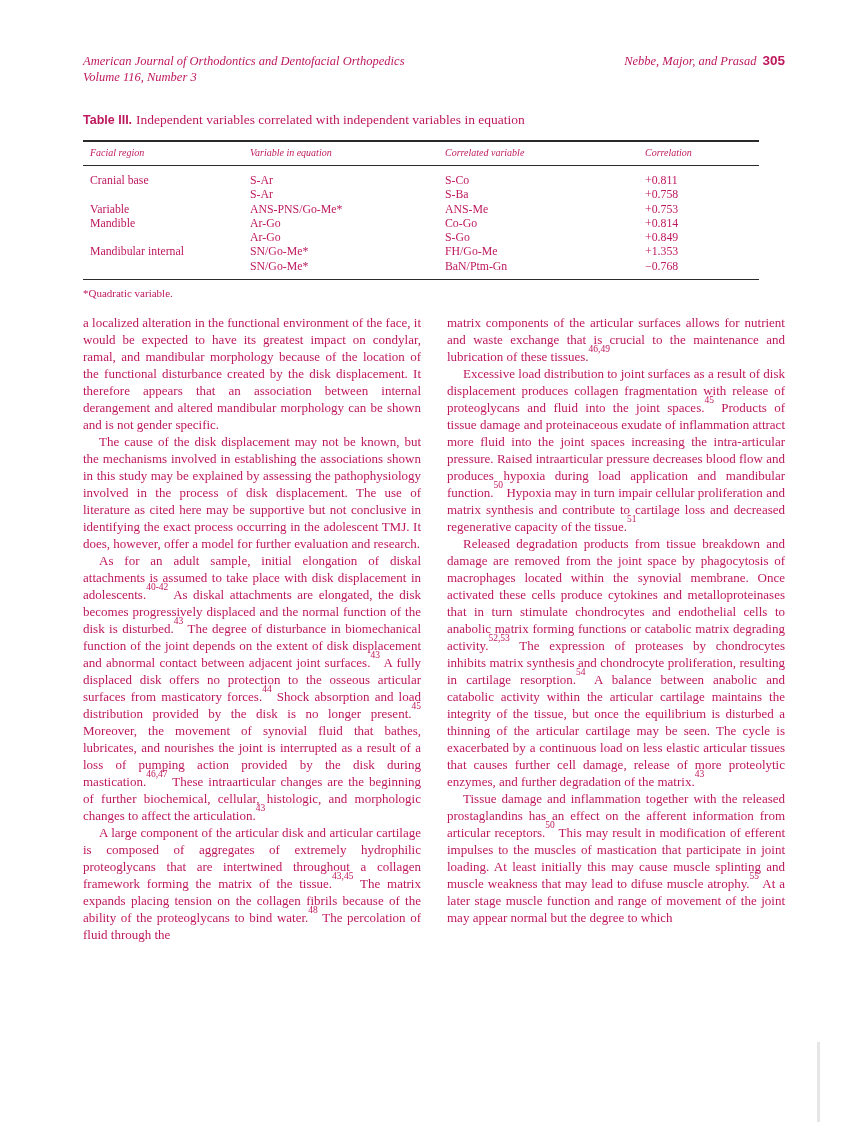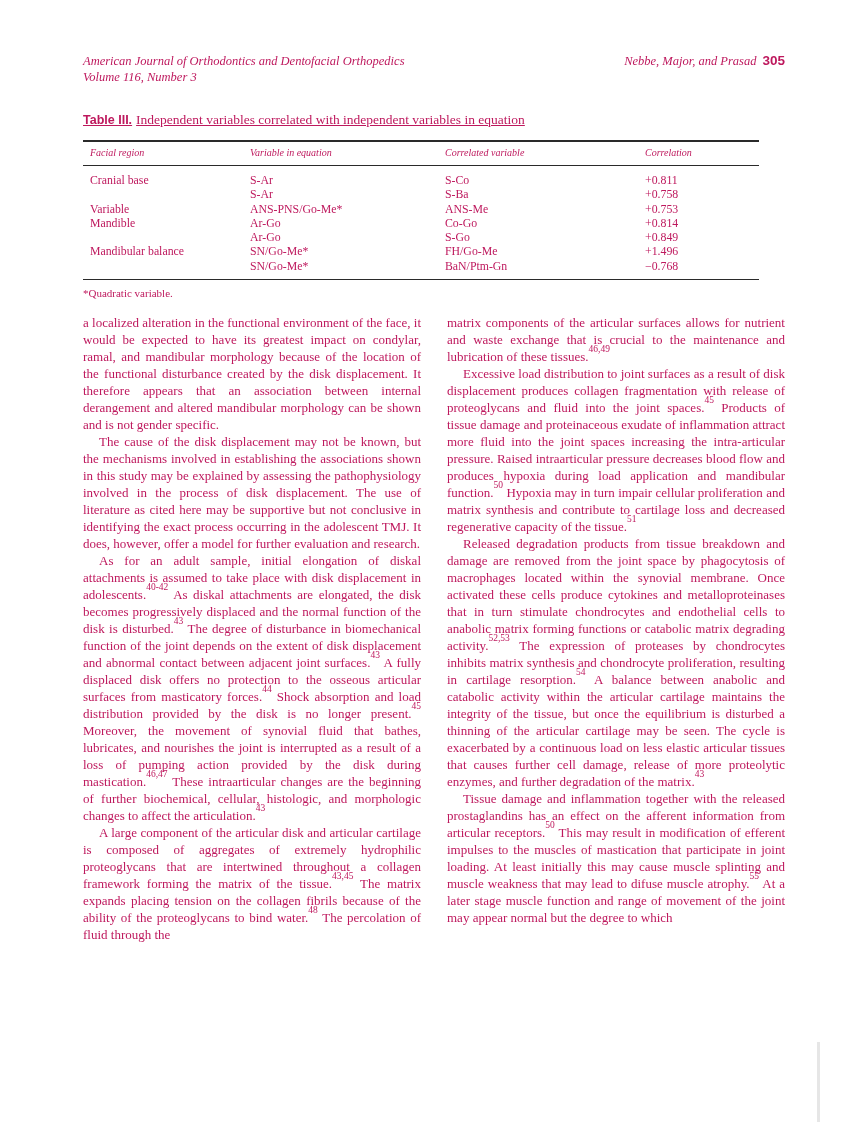--- a/index.html
+++ b/index.html
@@ -45,21 +45,20 @@
   .table-section {
     position: absolute;
     left: 83px;
     top: 112px;
     width: 676px;
   }
   .table-title {
     font-size: 13.5px;
     line-height: 15px;
     margin: 0 0 12px 0;
-    text-decoration: underline;
   }
   .table-label {
     font-family: "Liberation Sans", sans-serif;
     font-weight: bold;
     font-size: 12.5px;
     margin-right: 4px;
   }
   .ref-table {
     border-top: 2px solid #2a2a2a;
     border-bottom: 1.5px solid #2a2a2a;
@@ -177,24 +176,24 @@
             <div class="td">Co-Go</div>
             <div class="td">+0.814</div>
           </div>
           <div class="tr">
             <div class="td"></div>
             <div class="td">Ar-Go</div>
             <div class="td">S-Go</div>
             <div class="td">+0.849</div>
           </div>
           <div class="tr">
-            <div class="td">Mandibular balance</div>
+            <div class="td">Mandibular internal</div>
             <div class="td">SN/Go-Me*</div>
             <div class="td">FH/Go-Me</div>
-            <div class="td">+1.496</div>
+            <div class="td">+1.353</div>
           </div>
           <div class="tr">
             <div class="td"></div>
             <div class="td">SN/Go-Me*</div>
             <div class="td">BaN/Ptm-Gn</div>
             <div class="td">−0.768</div>
           </div>
         </div>
     </div>
     <p class="table-footnote">*Quadratic variable.</p>

